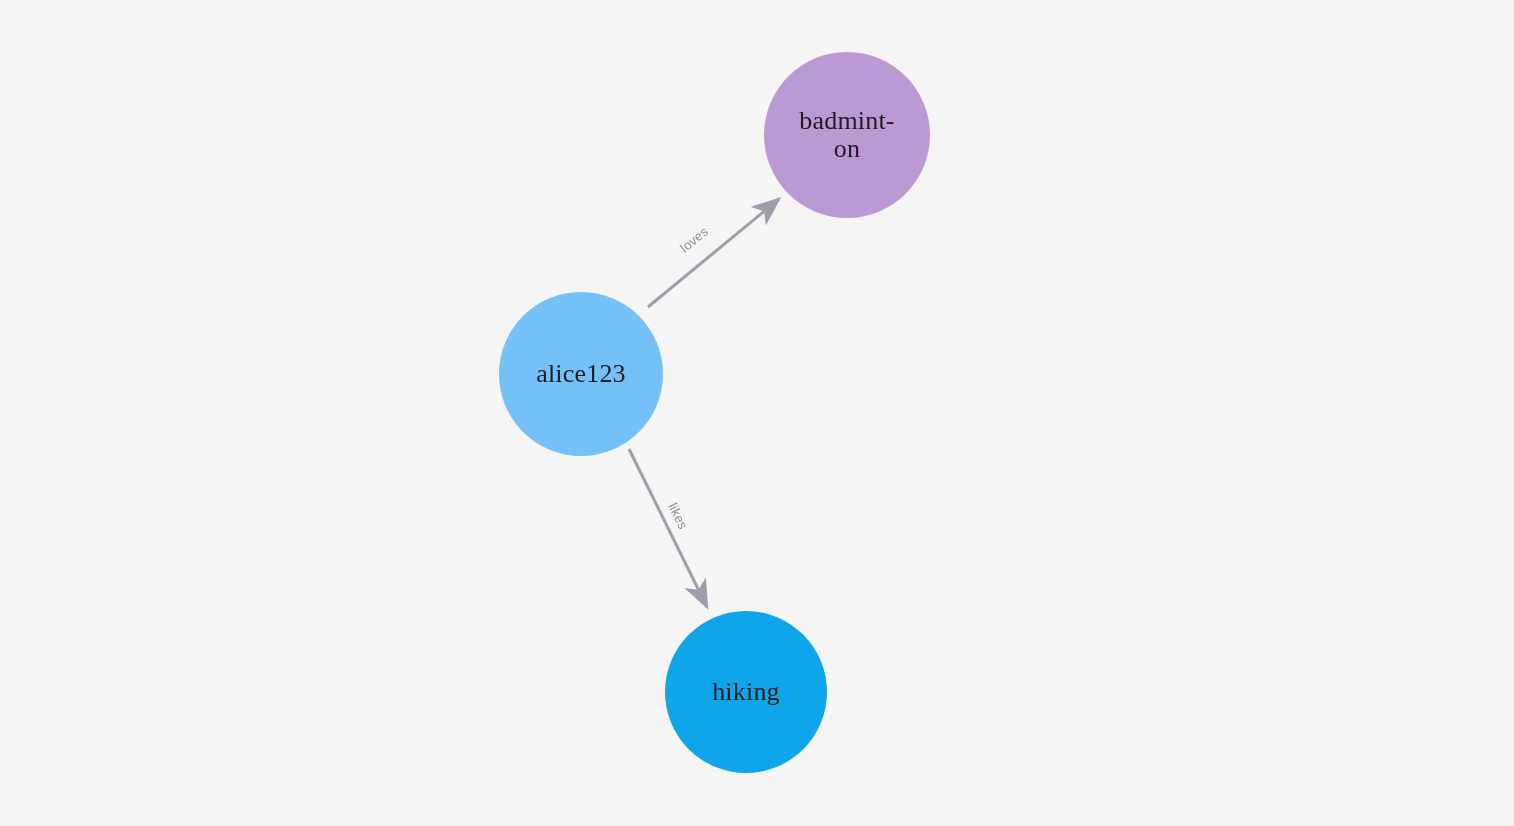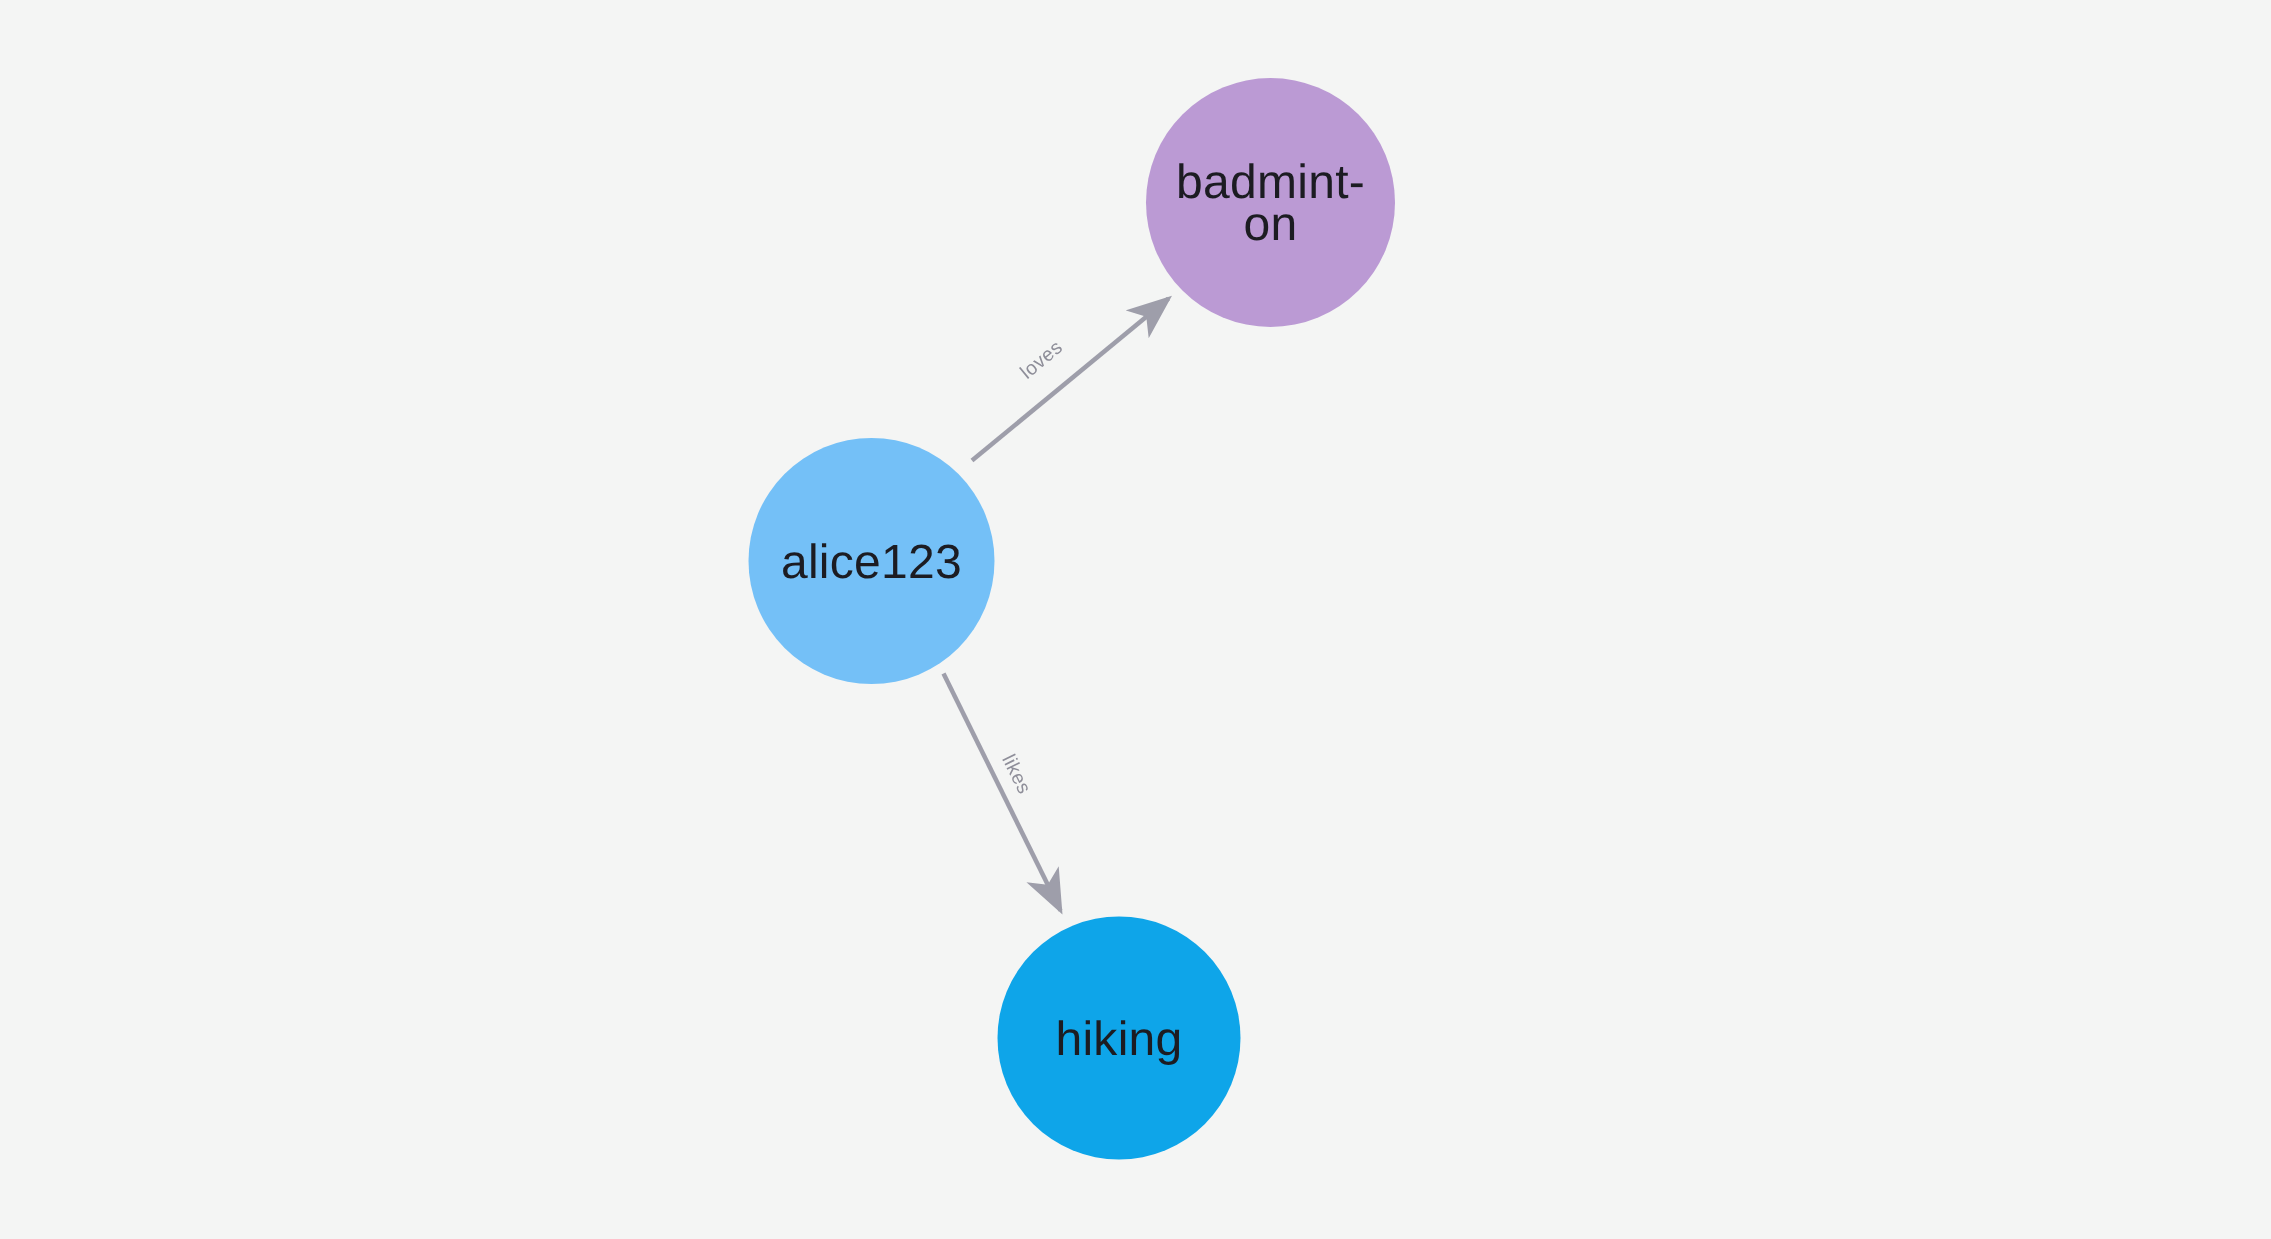--- a/index.html
+++ b/index.html
@@ -28,23 +28,23 @@
     border-radius: 50%;
     display: flex;
     align-items: center;
     justify-content: center;
     box-sizing: border-box;
     cursor: pointer;
   }
   .node-label {
     text-align: center;
     color: #1c1c22;
-    font-size: 32px;
+    font-size: 26px;
     line-height: 28px;
-    font-family: Liberation Sans, sans-serif;
+    font-family: Liberation Serif, serif;
     letter-spacing: 0.2px;
     white-space: pre-line;
     pointer-events: none;
     user-select: none;
   }
   .edge-label-text {
     font-family: "Liberation Sans", sans-serif;
     font-size: 13px;
     fill: #8e8e99;
     letter-spacing: 0.3px;

